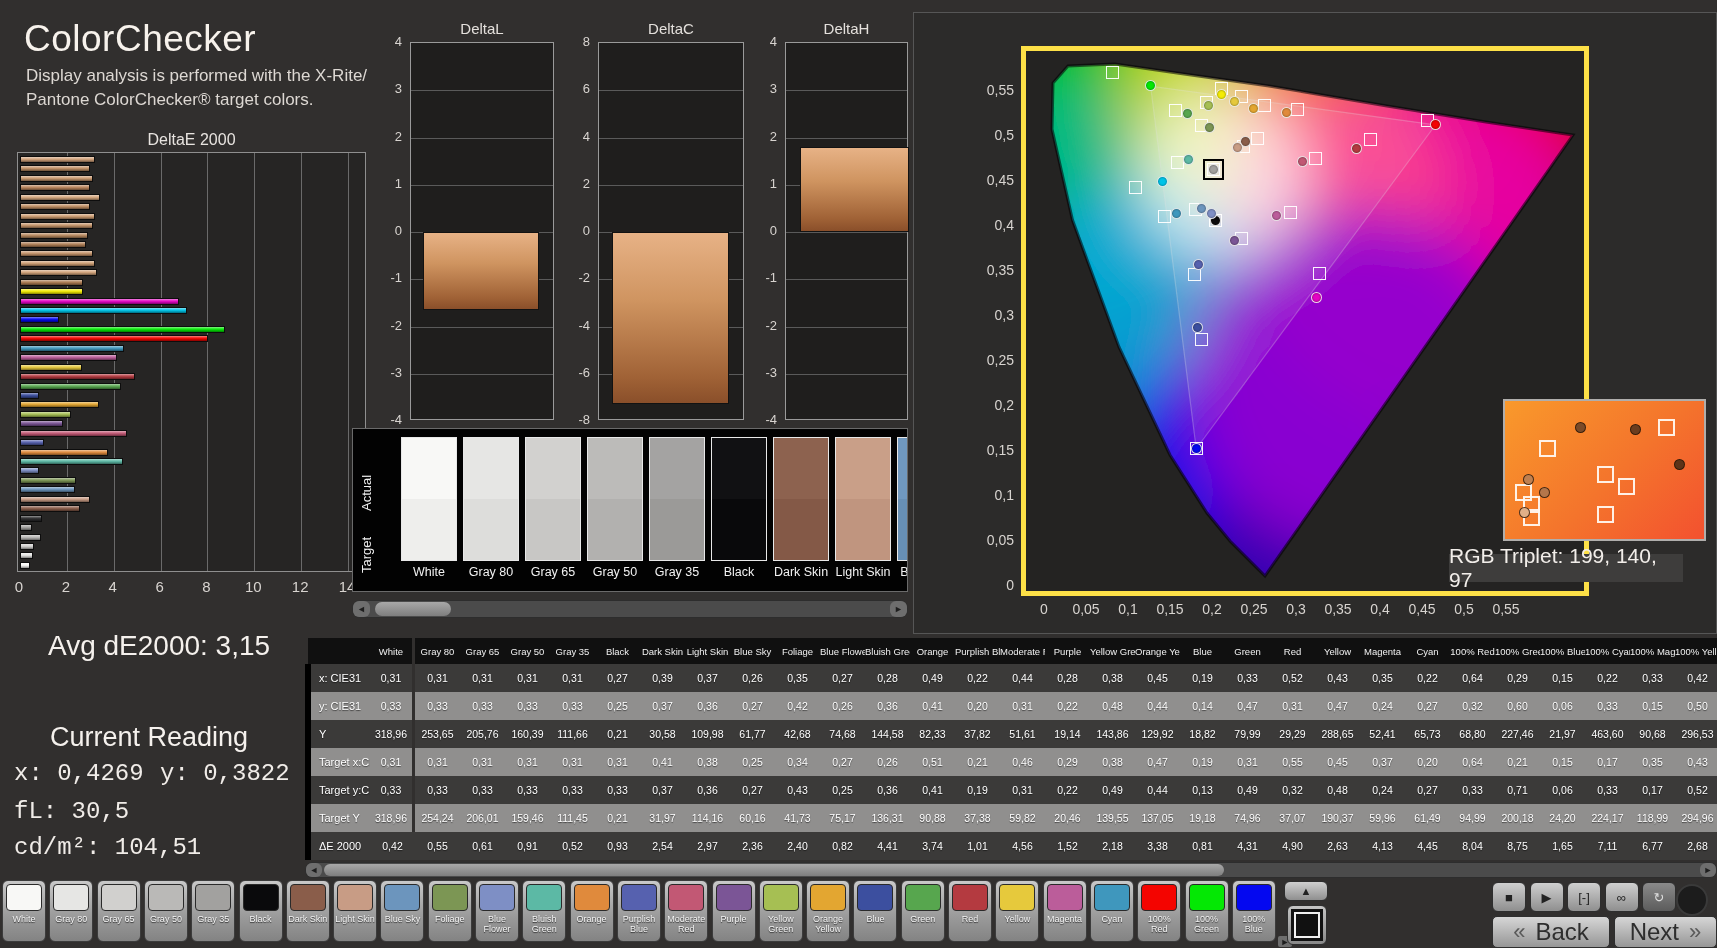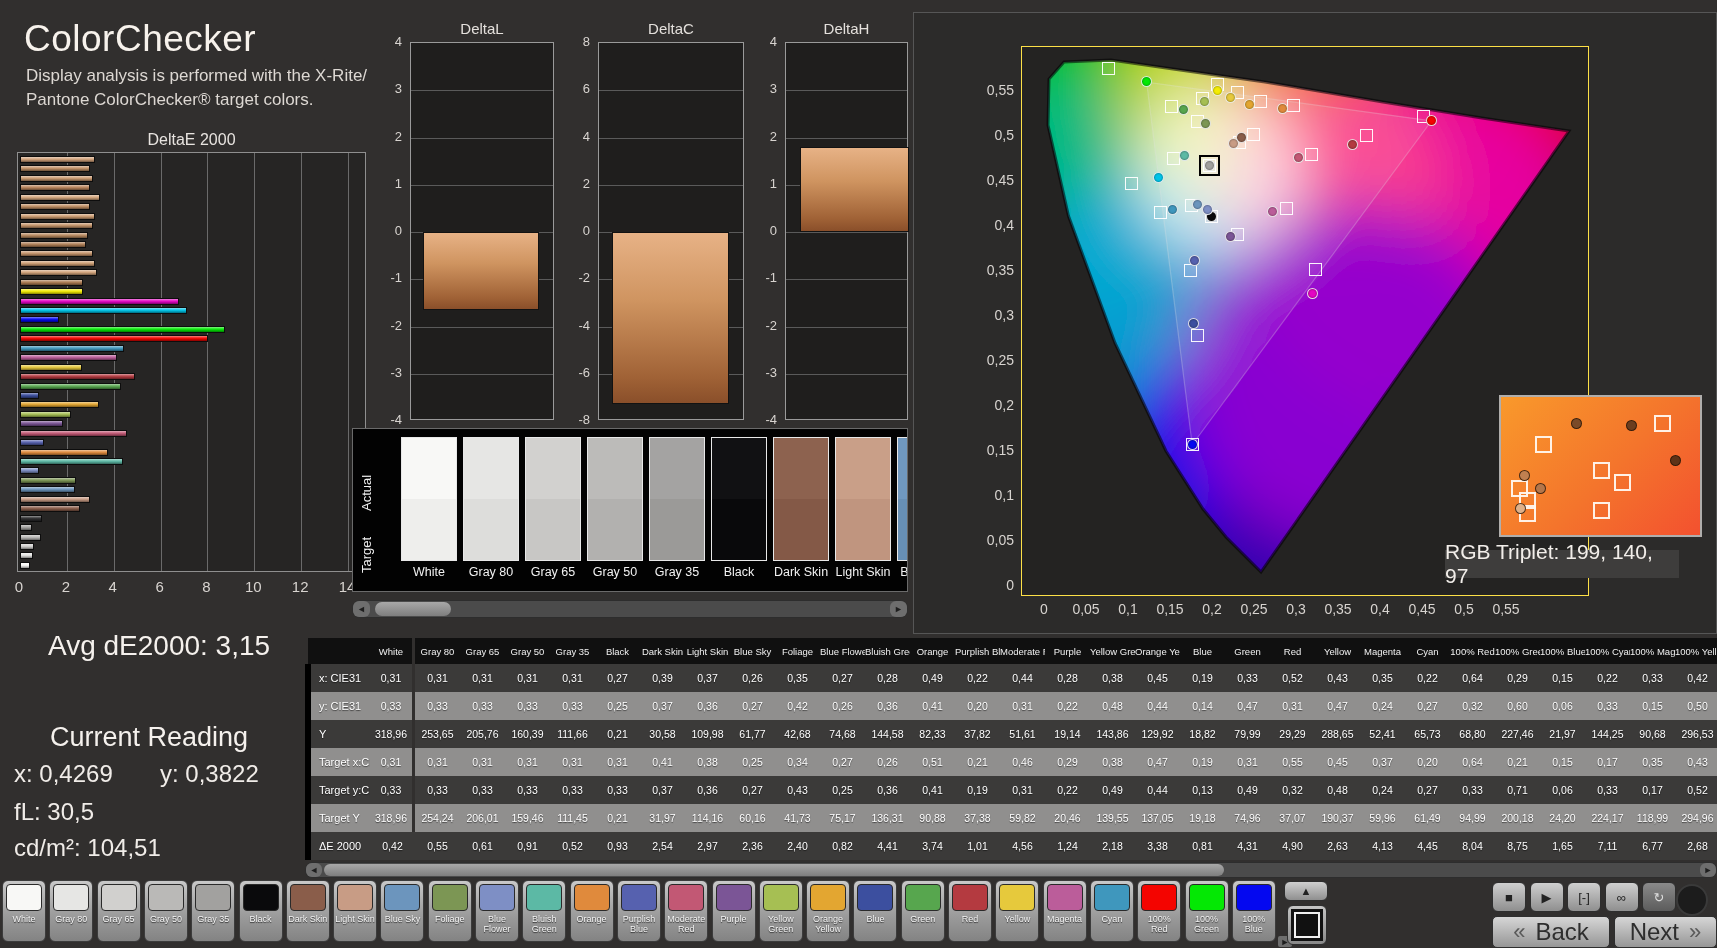--- a/index.html
+++ b/index.html
@@ -12,21 +12,21 @@
   
   #de-title{left:17px;top:131px;width:349px;text-align:center;font-size:16px;color:#e8e4e0;}
   #de-plot{left:17px;top:152px;width:349px;height:420px;background:#262524;border:1px solid #8f8f8f;box-sizing:border-box;}
   .de-grid{position:absolute;top:0;bottom:0;width:1px;background:#6a6a6a;}
   #de-bars{position:absolute;left:2px;top:3px;right:0;bottom:2px;display:flex;flex-direction:column;justify-content:space-between;}
   .de-bar{height:7px;border:1px solid #0d0d0d;box-sizing:border-box;}
   .de-axis{top:578px;font-size:15px;color:#d8d4d0;width:40px;margin-left:-20px;text-align:center;}
   
   .sum-big{font-size:28px;color:#f5f1ed;}
   .sum-mid{font-size:27px;color:#f5f1ed;}
-  .sum-small{font-size:24px;color:#f0ece8;}
+  .sum-small{font-size:24px;color:#f0ece8;font-family:Liberation Mono, monospace;}
   
   .mini-title{top:20px;font-size:15px;color:#e4e0dc;text-align:center;}
   .mini-plot{top:42px;height:378px;background:#1f1e1d;border:1px solid #9a9a9a;box-sizing:border-box;}
   .mini-grid{position:absolute;left:0;right:0;height:1px;background:#5a5a5a;}
   .mini-tick{position:absolute;font-size:13px;color:#d8d4d0;width:36px;text-align:right;}
   .copper{background:linear-gradient(180deg,#e7b286 0%,#cf9460 40%,#a06236 85%,#8a4f2a 100%);border:1px solid #121212;box-sizing:border-box;}
   
   #strip{left:352px;top:428px;width:556px;height:164px;background:#020202;border:1px solid #6a6a6a;box-sizing:border-box;overflow:hidden;}
   .strip-rot{position:absolute;left:6px;width:16px;font-size:13px;color:#f0f0f0;
              writing-mode:vertical-rl;transform:rotate(180deg);text-align:center;}
@@ -34,21 +34,21 @@
   .strip-sw .half{position:absolute;left:0;right:0;height:50%;}
   .strip-lab{position:absolute;top:136px;width:76px;margin-left:-10px;text-align:center;font-size:12.5px;color:#f2f2f2;}
   
   .sb-track{background:#4b4b4b;border:1px solid #2d2d2d;box-sizing:border-box;}
   .sb-thumb{position:absolute;top:1px;bottom:1px;background:linear-gradient(180deg,#a8a8a8,#7e7e7e);border-radius:7px;}
   .sb-btn{position:absolute;top:0;bottom:0;width:17px;background:#6e6e6e;color:#1e1e1e;font-size:9px;
           display:flex;align-items:center;justify-content:center;border-radius:6px;}
   
   #cie-panel{left:913px;top:12px;width:804px;height:622px;background:#2c2b2a;border:1px solid #565656;box-sizing:border-box;}
   #cie-title{left:0;top:10px;width:100%;text-align:center;font-size:15px;color:#e8e4e0;}
-  #cie-plot{left:107px;top:33px;width:568px;height:550px;background:#242322;border:1px solid #fde047;box-sizing:border-box;}
+  #cie-plot{left:107px;top:33px;width:568px;height:550px;background:#242322;border:5px solid #fde047;box-sizing:border-box;}
   .cie-ytick{position:absolute;width:44px;text-align:right;font-size:14px;color:#d8d4d0;}
   .cie-xtick{position:absolute;width:44px;text-align:center;font-size:14px;color:#d8d4d0;top:588px;}
   .cie-sq{position:absolute;width:13px;height:13px;border:1.6px solid rgba(255,255,255,0.95);box-sizing:border-box;}
   .cie-dot{position:absolute;width:11px;height:11px;border-radius:50%;border:1.4px solid rgba(235,235,235,0.9);
            box-sizing:border-box;box-shadow:inset 0 0 2px rgba(0,0,0,.6);}
   #cie-highlight{position:absolute;width:21px;height:21px;border:2.4px solid #000;box-sizing:border-box;}
   #cie-inset{position:absolute;left:477px;top:348px;width:203px;height:142px;border:2px solid #b0aeac;
              background:linear-gradient(135deg,#f9992b 0%,#f4742c 55%,#f3512f 100%);box-sizing:border-box;}
   .ins-sq{position:absolute;width:17px;height:17px;border:2px solid rgba(255,248,240,0.95);box-sizing:border-box;}
   .ins-dot{position:absolute;width:11px;height:11px;border-radius:50%;border:1.5px solid rgba(40,20,5,0.8);box-sizing:border-box;}
@@ -584,21 +584,21 @@
             <td>129,92</td>
             <td>18,82</td>
             <td>79,99</td>
             <td>29,29</td>
             <td>288,65</td>
             <td>52,41</td>
             <td>65,73</td>
             <td>68,80</td>
             <td>227,46</td>
             <td>21,97</td>
-            <td>144,25</td>
+            <td>463,60</td>
             <td>90,68</td>
             <td>296,53</td>
           </tr>
           <tr class="light">
             <td class="rowlab">Target x:CIE31</td>
             <td>0,31</td>
             <td>0,31</td>
             <td>0,31</td>
             <td>0,31</td>
             <td>0,31</td>
@@ -704,21 +704,21 @@
             <td>0,93</td>
             <td>2,54</td>
             <td>2,97</td>
             <td>2,36</td>
             <td>2,40</td>
             <td>0,82</td>
             <td>4,41</td>
             <td>3,74</td>
             <td>1,01</td>
             <td>4,56</td>
-            <td>1,24</td>
+            <td>1,52</td>
             <td>2,18</td>
             <td>3,38</td>
             <td>0,81</td>
             <td>4,31</td>
             <td>4,90</td>
             <td>2,63</td>
             <td>4,13</td>
             <td>4,45</td>
             <td>8,04</td>
             <td>8,75</td>

